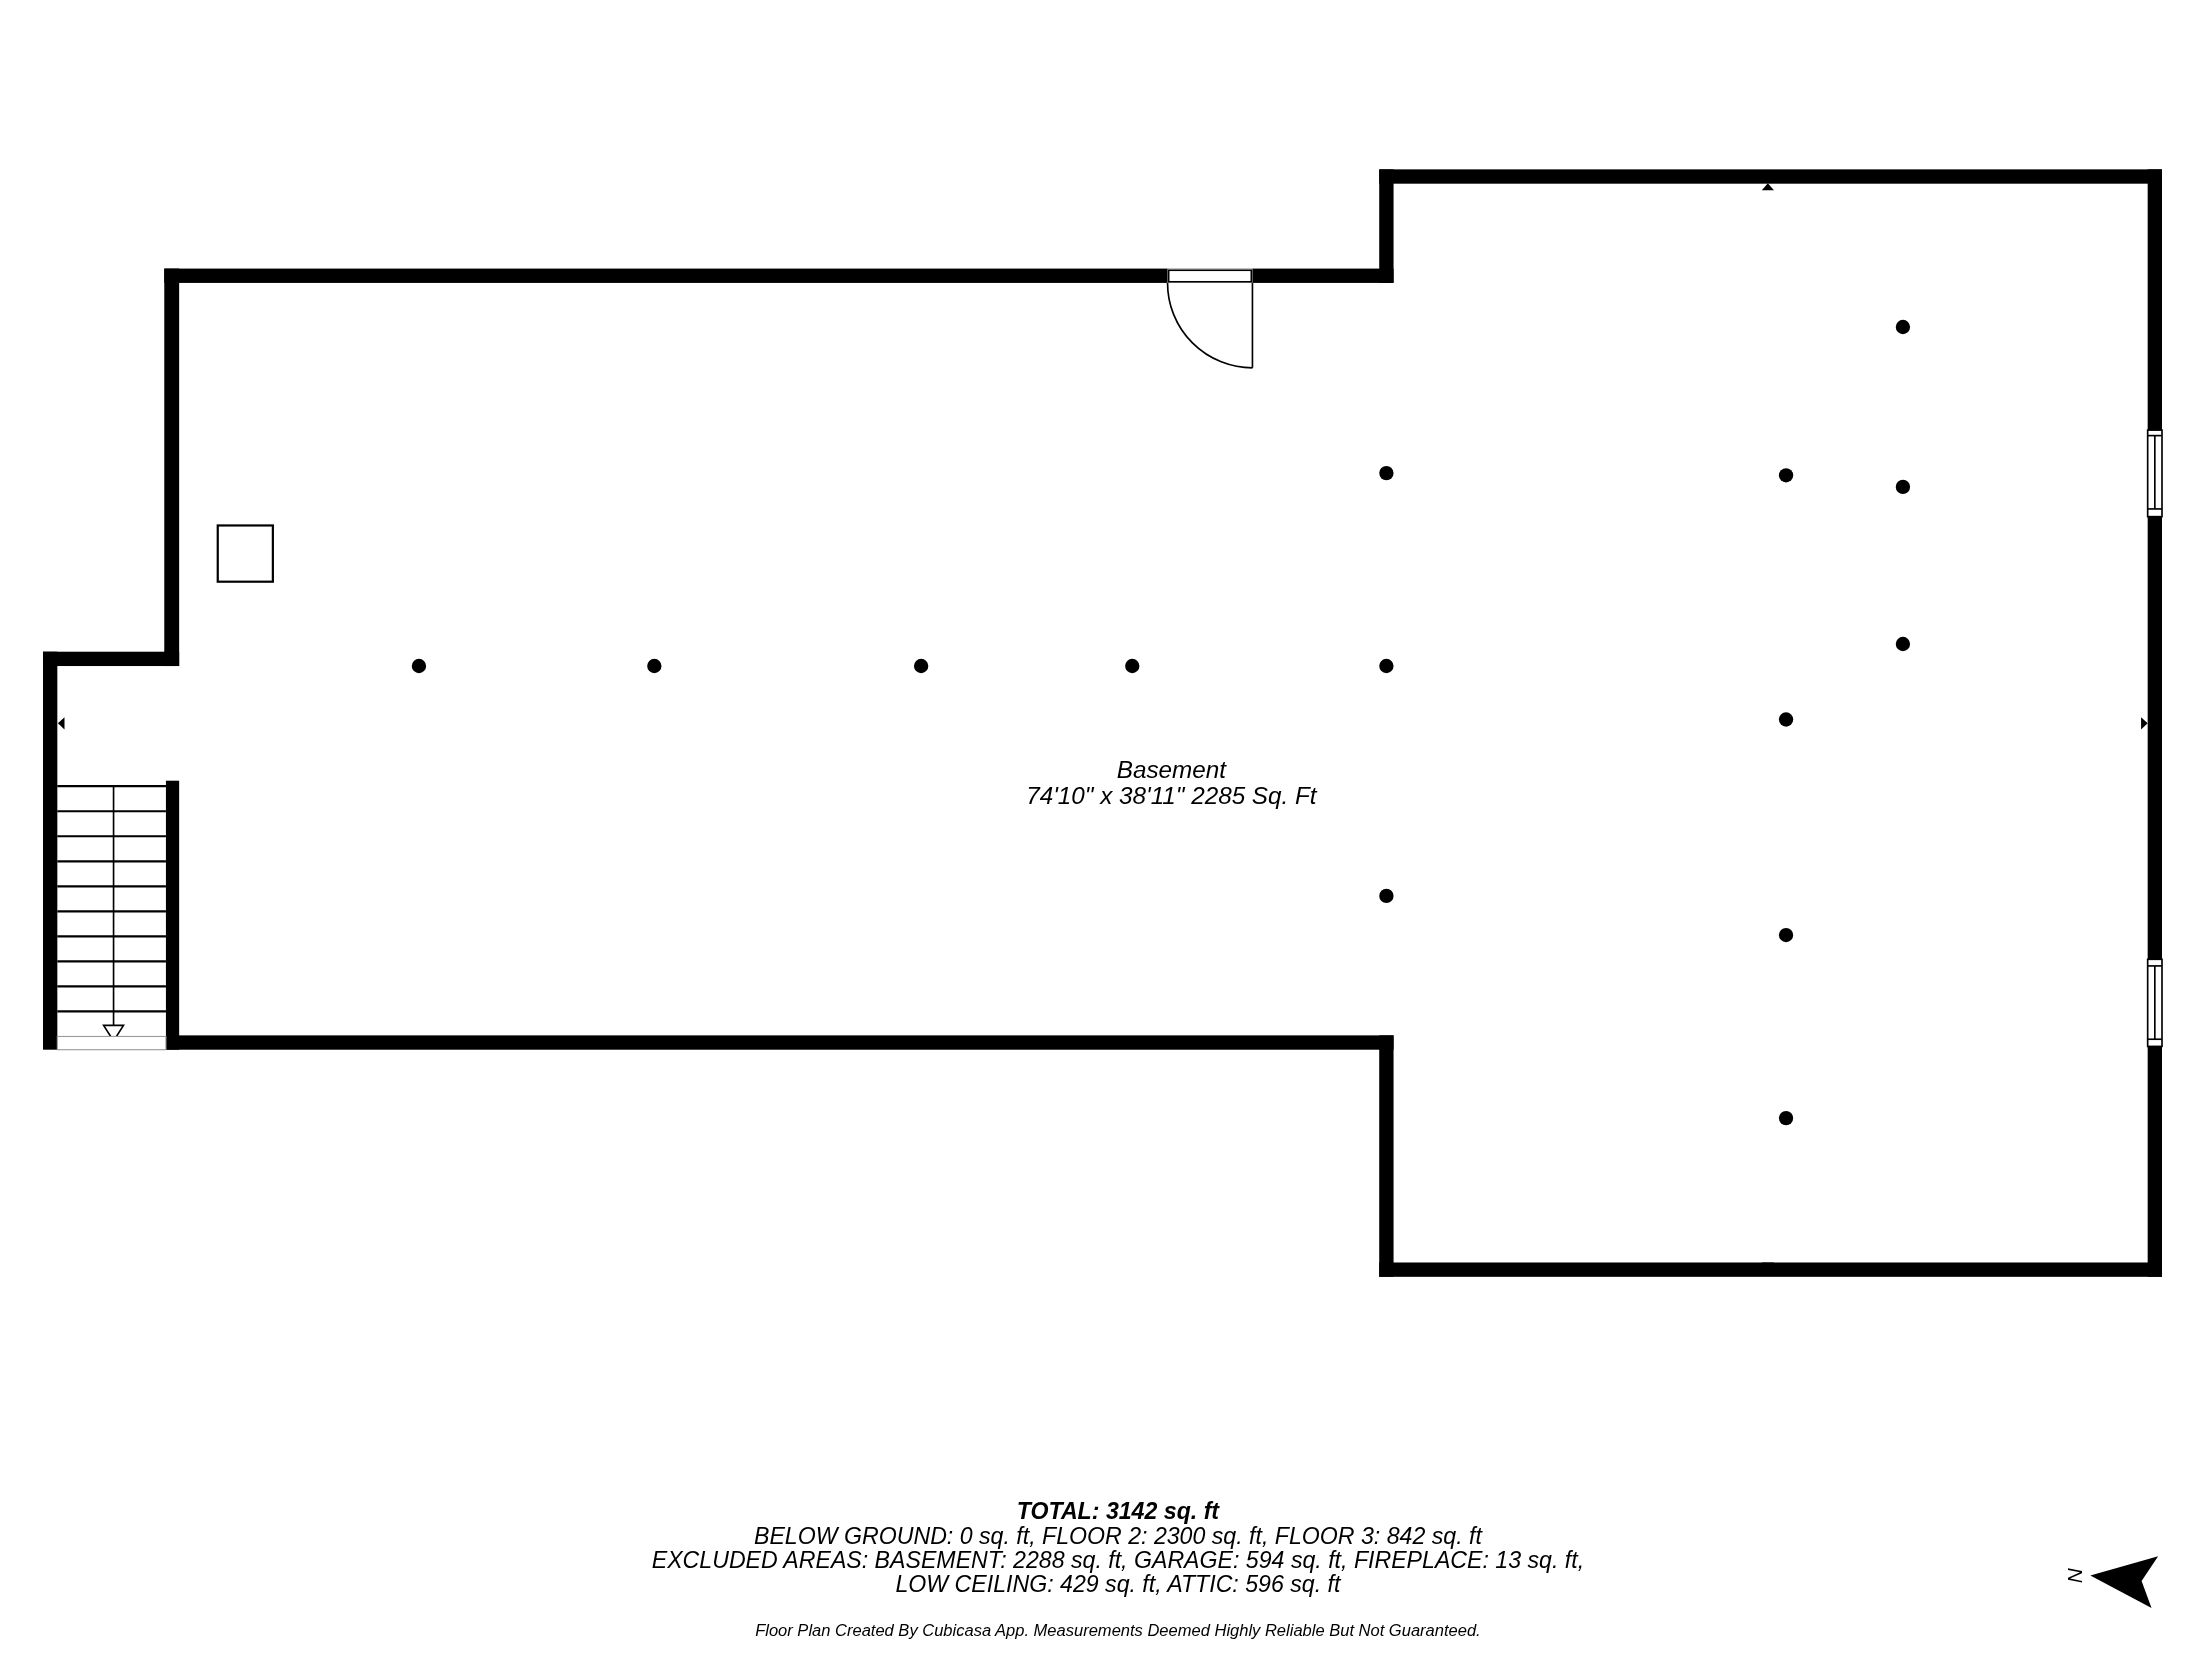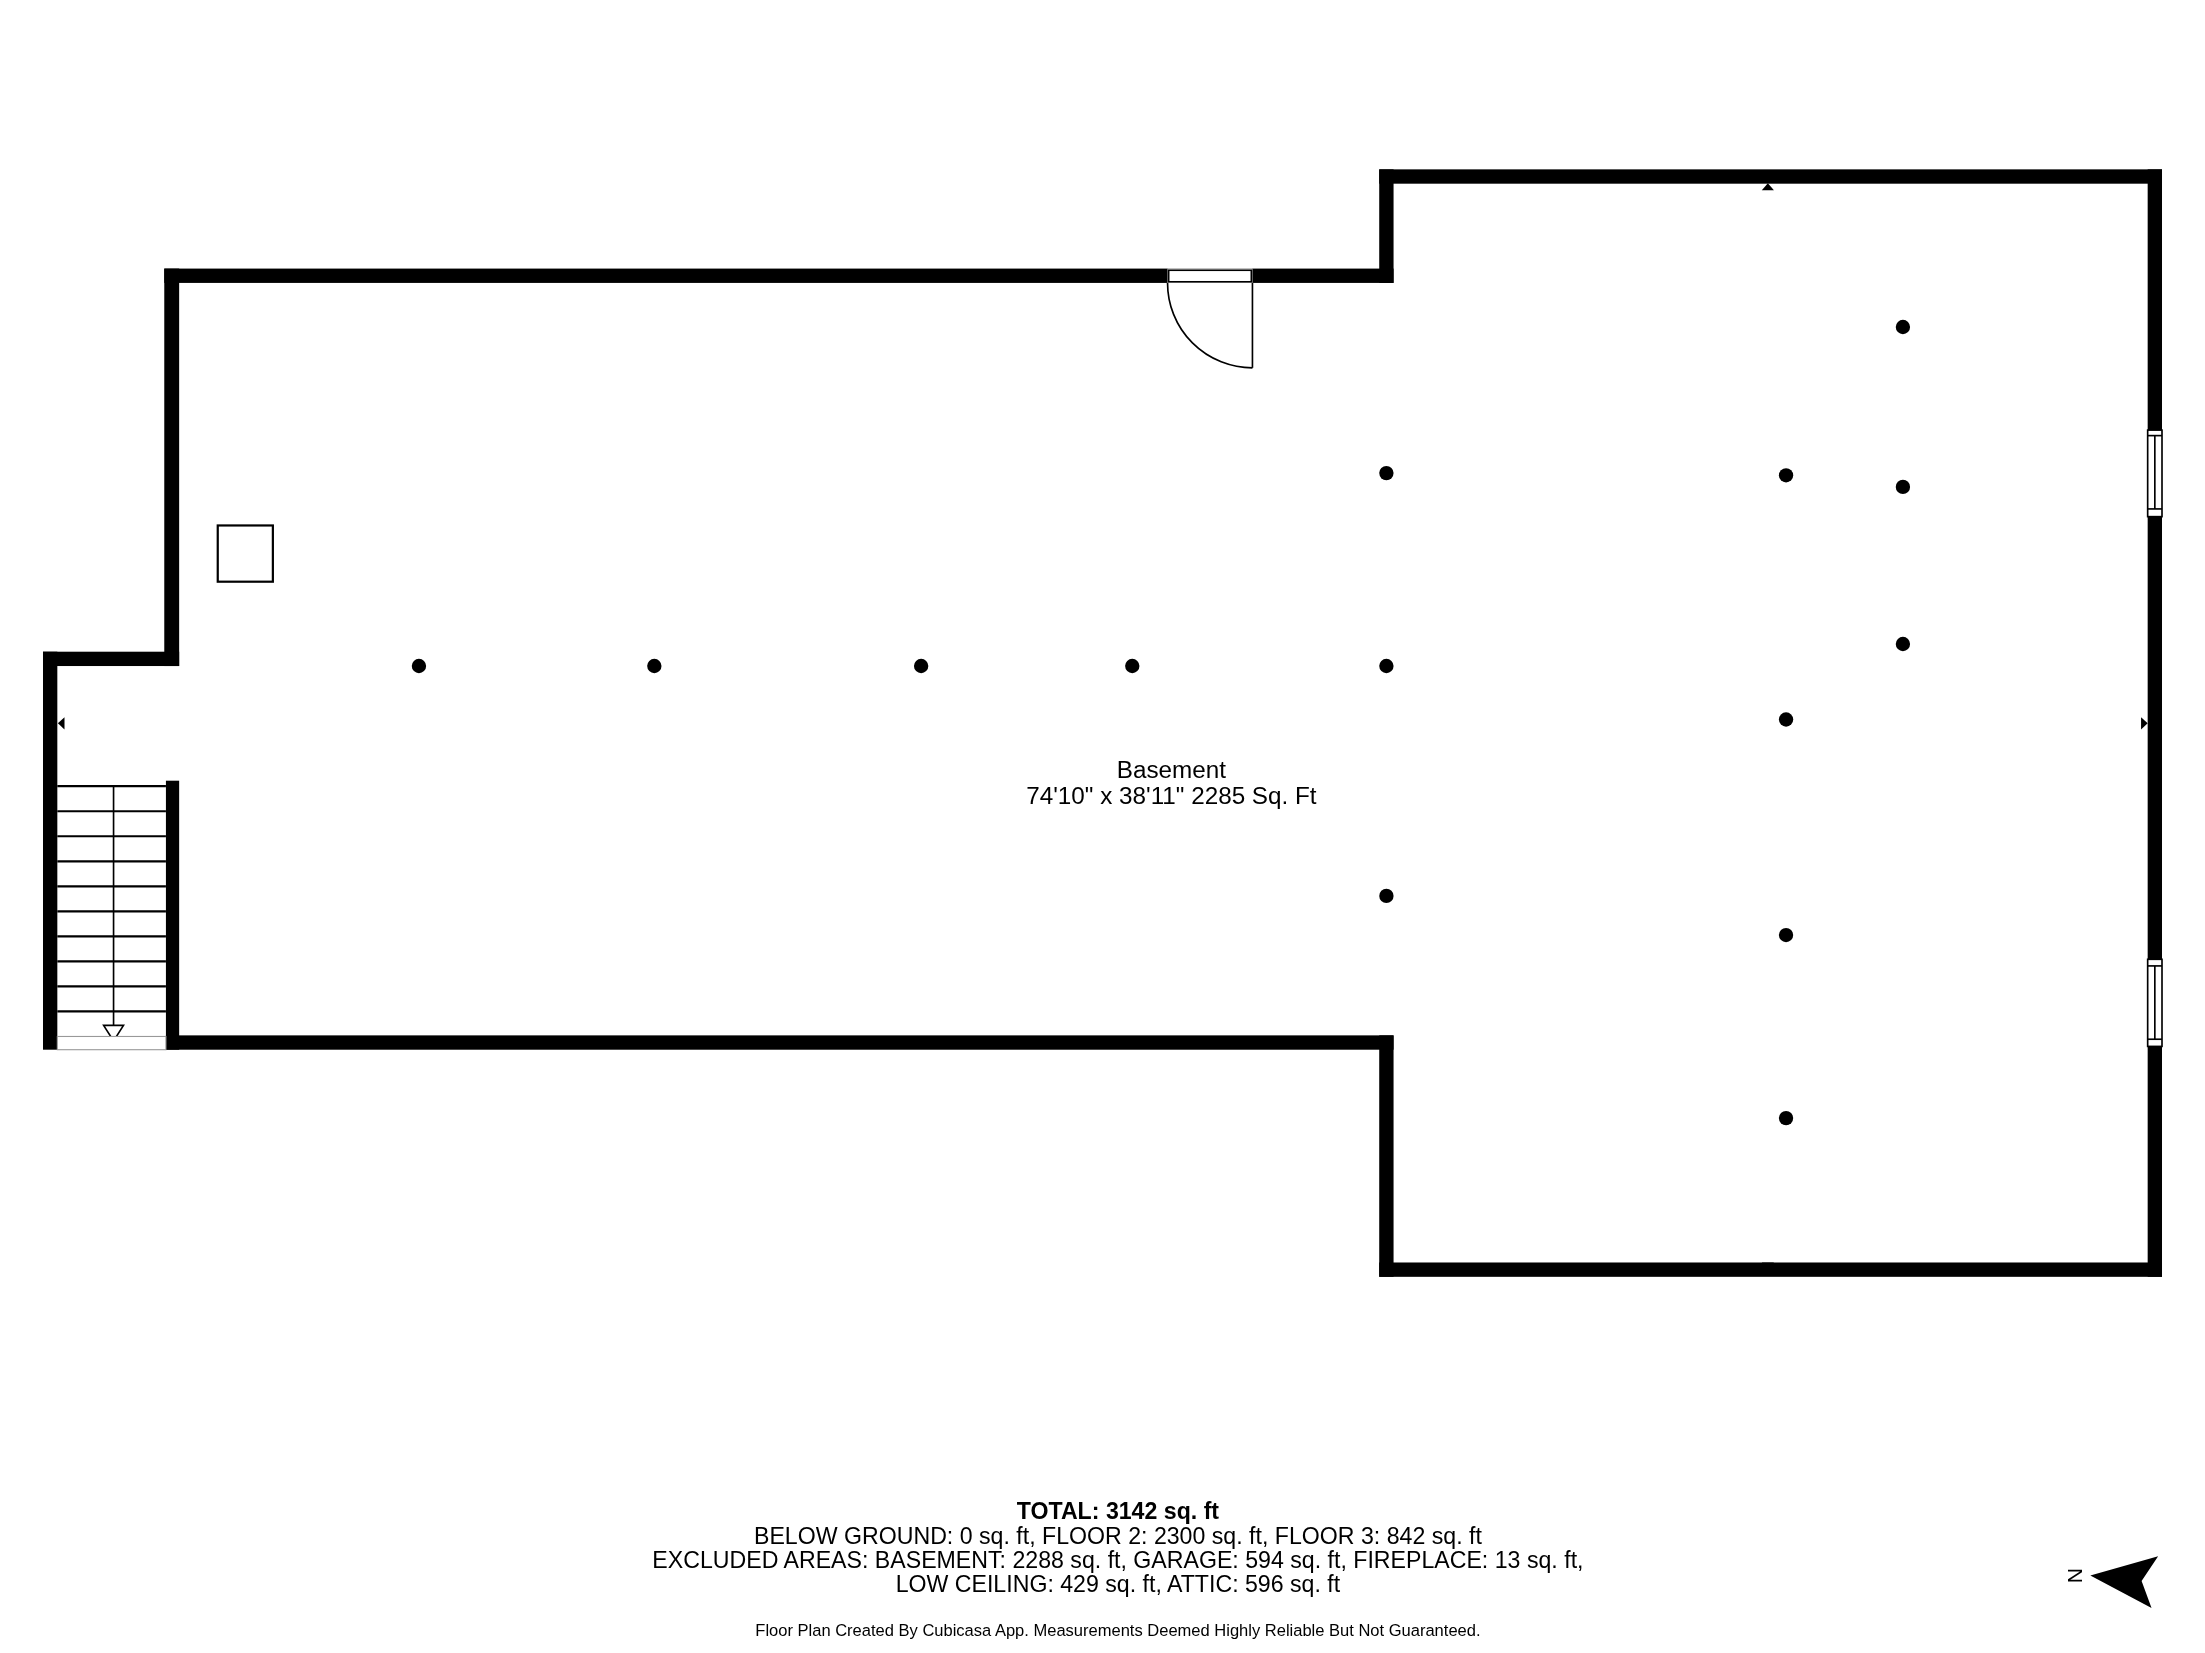--- a/index.html
+++ b/index.html
@@ -8,20 +8,21 @@
     width: 2205px;
     height: 1654px;
     background: #ffffff;
     font-family: "Liberation Sans", "DejaVu Sans", sans-serif;
   }
   #plan-stage {
     position: relative;
     width: 2205px;
     height: 1654px;
     background: #ffffff;
+    font-style: italic;
   }
   svg { display: block; }
   .wall { fill: #000000; stroke: none; }
   .sym-stroke { fill: none; stroke: #000000; stroke-width: 3; }
   .room-label { font-size: 44px; fill: #000000; text-anchor: middle; }
   .footer-total { font-size: 42px; font-weight: bold; fill: #000000; text-anchor: middle; }
   .footer-line { font-size: 42px; fill: #000000; text-anchor: middle; }
   .footer-disclaimer { font-size: 30px; fill: #000000; text-anchor: middle; }
   .compass-n { font-size: 38px; fill: #000000; text-anchor: middle; }
 </style>

